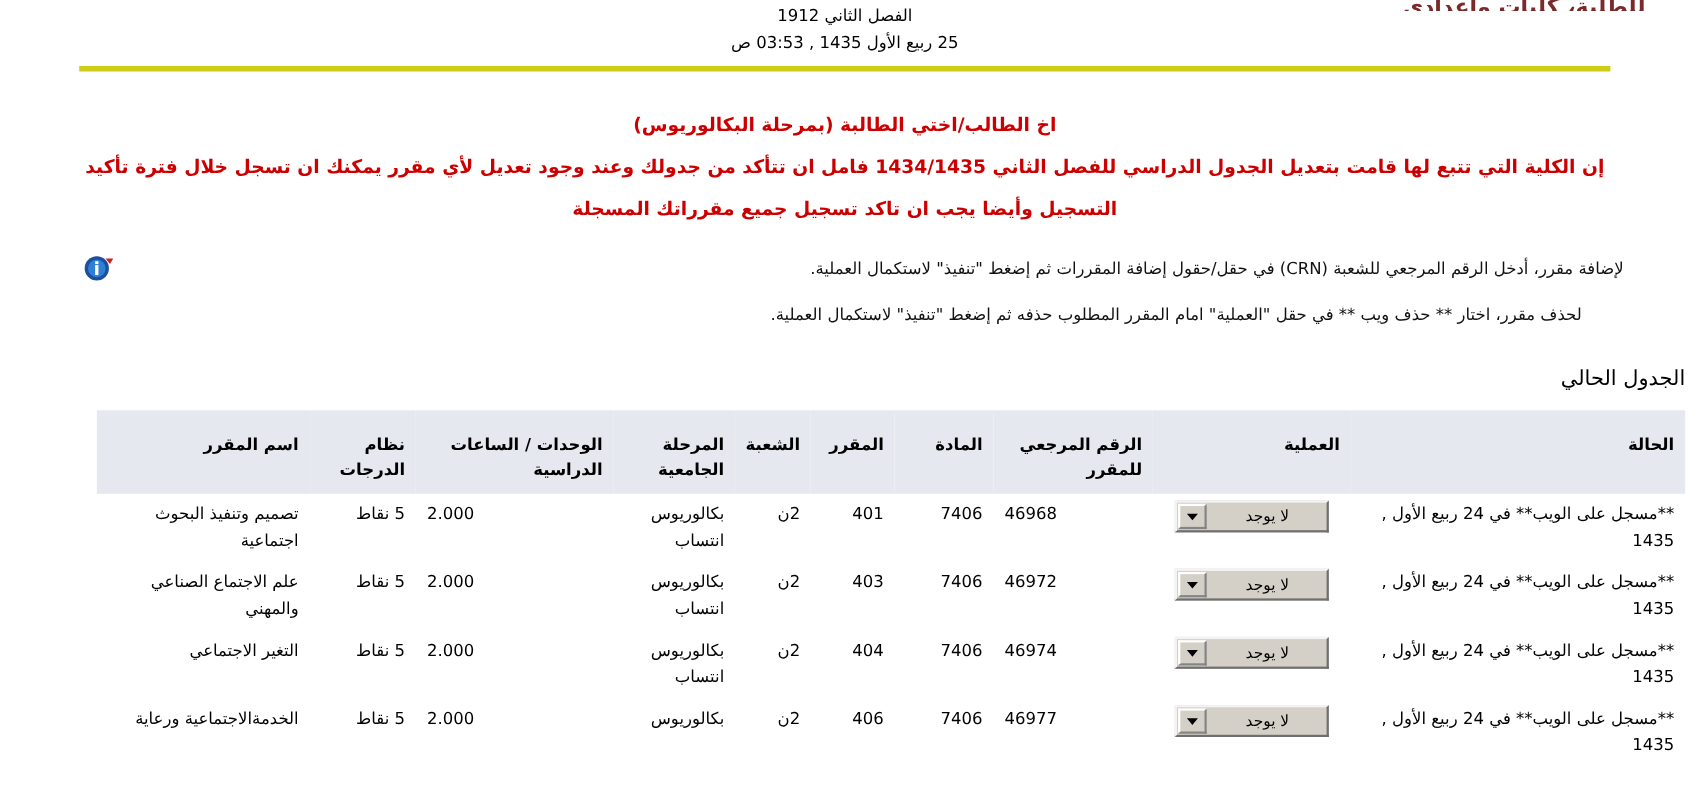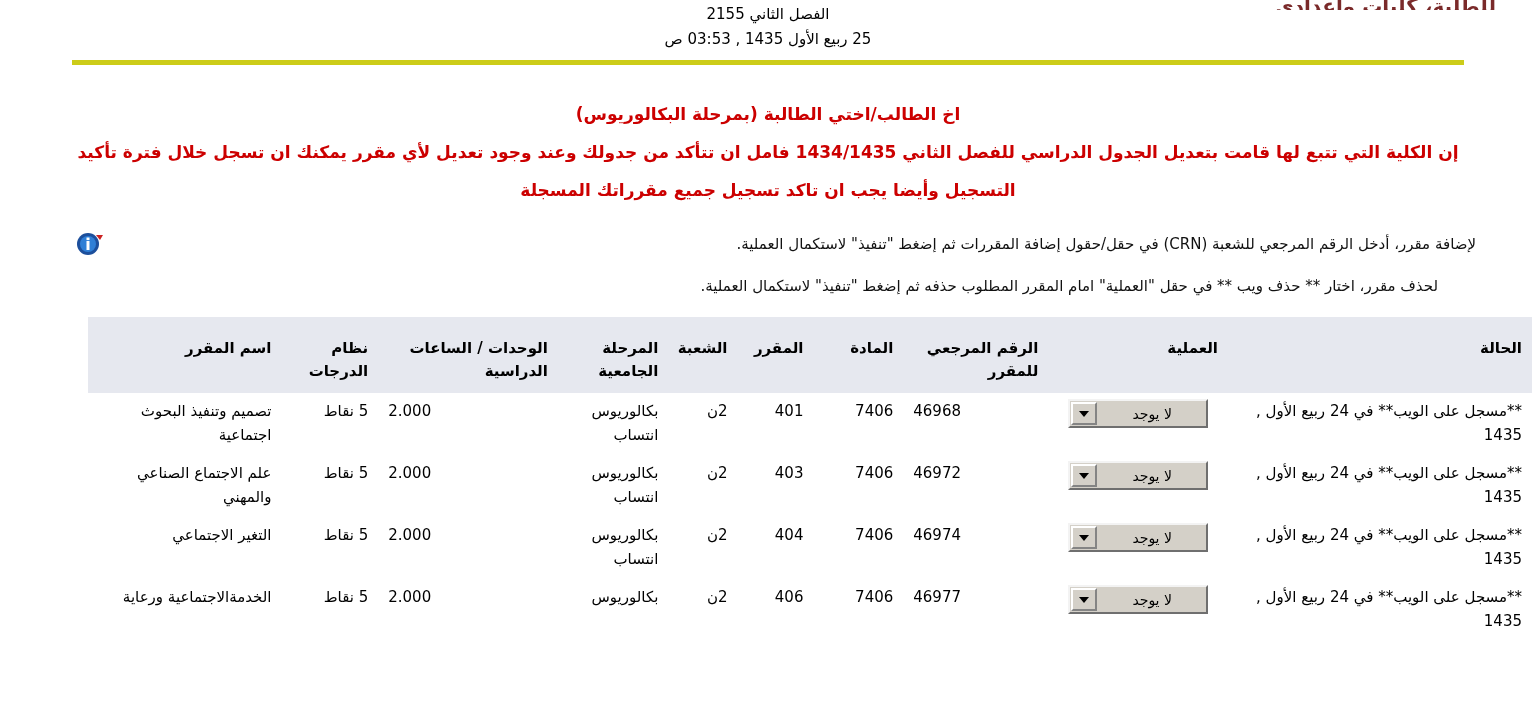--- a/index.html
+++ b/index.html
@@ -183,21 +183,21 @@
   }
 </style>
 </head>
 <body>
 
 <div class="page">
 
   <div class="header-title-cut">للطلبة، كليات وإعدادي</div>
 
   <div class="header-block">
-    <div class="header-line">الفصل الثاني 2155</div>
+    <div class="header-line">الفصل الثاني 1912</div>
     <div class="header-line">25 ربيع الأول 1435 , 03:53 ص</div>
   </div>
 
   <div class="yellow-rule"></div>
 
   <div class="notice">
     <span class="line1">اخ الطالب/اختي الطالبة (بمرحلة البكالوريوس)</span>
     <span class="body">إن الكلية التي تتبع لها قامت بتعديل الجدول الدراسي للفصل الثاني 1434/1435 فامل ان تتأكد من جدولك وعند وجود تعديل لأي مقرر يمكنك ان تسجل خلال فترة تأكيد التسجيل وأيضا يجب ان تاكد تسجيل جميع مقرراتك المسجلة</span>
   </div>
 
@@ -212,20 +212,21 @@
           <rect x="14.5" y="6.5" width="3" height="2.6" fill="#ffffff"></rect>
           <path d="M24 4 l7 0 l-3 5 z" fill="#cc2222"></path>
         </svg>
       </div>
     </div>
     <div class="info-row second">
       <div class="info-text">لحذف مقرر، اختار ** حذف ويب ** في حقل "العملية" امام المقرر المطلوب حذفه ثم إضغط "تنفيذ" لاستكمال العملية.</div>
     </div>
   </div>
 
+  <div class="section-title">الجدول الحالي</div>
 
   <div class="table-wrap">
     <table class="schedule">
       <thead>
         <tr>
           <th class="c-status">الحالة</th>
           <th class="c-action">العملية</th>
           <th class="c-crn">الرقم المرجعي للمقرر</th>
           <th class="c-subject">المادة</th>
           <th class="c-course">المقرر</th>

